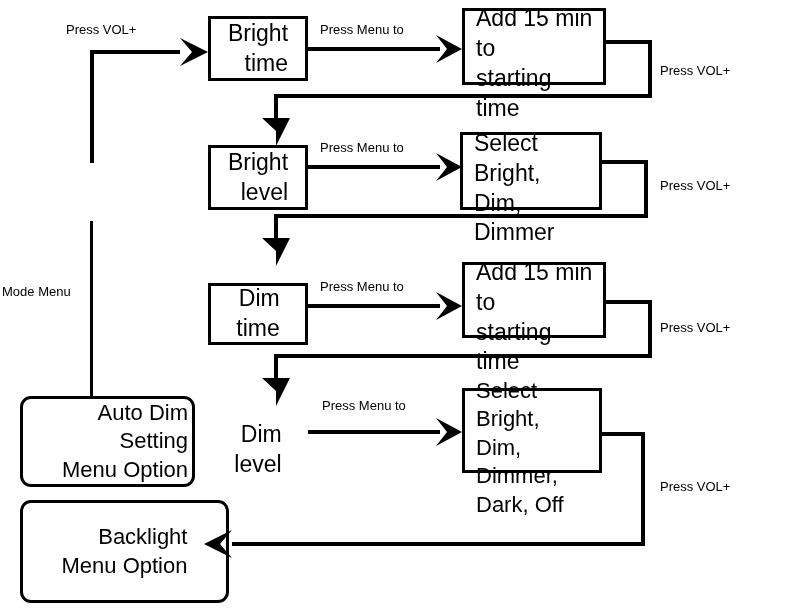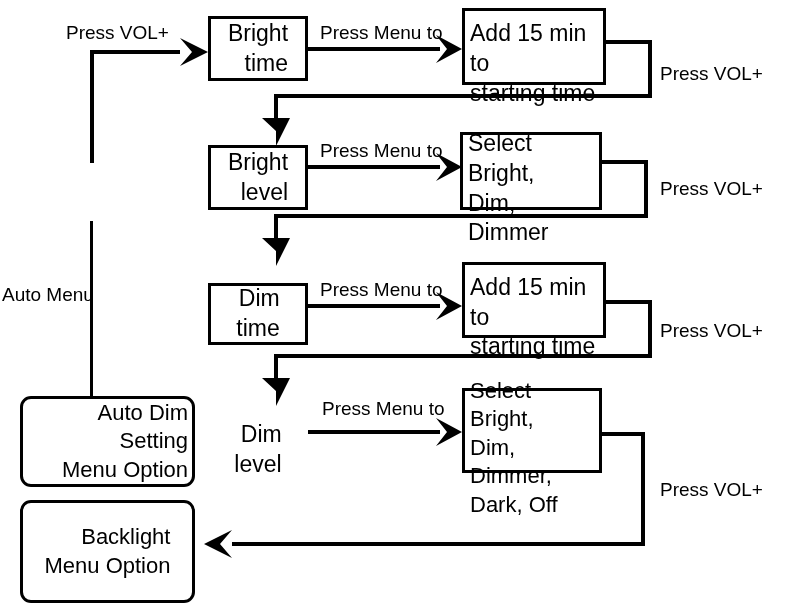--- a/index.html
+++ b/index.html
@@ -35,25 +35,25 @@
     display: block;
     white-space: pre-line;
     padding: 0 4px;
   }
   .state-node { font-size: 23px; }
   .action-node {
     font-size: 23px;
     justify-content: flex-start;
     text-align: left;
   }
-  .action-node .node-text { padding-left: 5px; margin-top: 35px; }
+  .action-node .node-text { padding-left: 11px; margin-top: 35px; }
   .menu-node { font-size: 22px; border-radius: 11px; }
   .edge-label {
     position: absolute;
-    font-size: 19px;
+    font-size: 13px;
     color: #000000;
     white-space: nowrap;
     z-index: 4;
   }
   .line-h, .line-v {
     position: absolute;
     background: #000000;
     z-index: 2;
   }
   svg.arrows {
@@ -168,21 +168,21 @@
     <span class="node-text">Select Bright,
 Dim, Dimmer,
 Dark, Off</span>
   </div>
 
   <div class="node menu-node" style="left:20px; top:396px; width:175px; height:91px;">
     <span class="node-text">Auto Dim Setting
 Menu Option</span>
   </div>
 
-  <div class="node menu-node" style="left:20px; top:500px; width:175px; height:103px;">
+  <div class="node menu-node" style="left:20px; top:500px; width:209px; height:103px;">
     <span class="node-text">Backlight
 Menu Option</span>
   </div>
 
   <div class="edge-label" style="left:66px; top:22px;">Press VOL+</div>
 
   <div class="edge-label" style="left:320px; top:22px;">Press Menu to</div>
 
   <div class="edge-label" style="left:320px; top:140px;">Press Menu to</div>
 
@@ -191,15 +191,15 @@
   <div class="edge-label" style="left:322px; top:398px;">Press Menu to</div>
 
   <div class="edge-label" style="left:660px; top:63px;">Press VOL+</div>
 
   <div class="edge-label" style="left:660px; top:178px;">Press VOL+</div>
 
   <div class="edge-label" style="left:660px; top:320px;">Press VOL+</div>
 
   <div class="edge-label" style="left:660px; top:479px;">Press VOL+</div>
 
-  <div class="edge-label" style="left:2px; top:284px;">Auto Menu</div>
+  <div class="edge-label" style="left:2px; top:284px;">Mode Menu</div>
 
 </div>
 
 </body></html>

